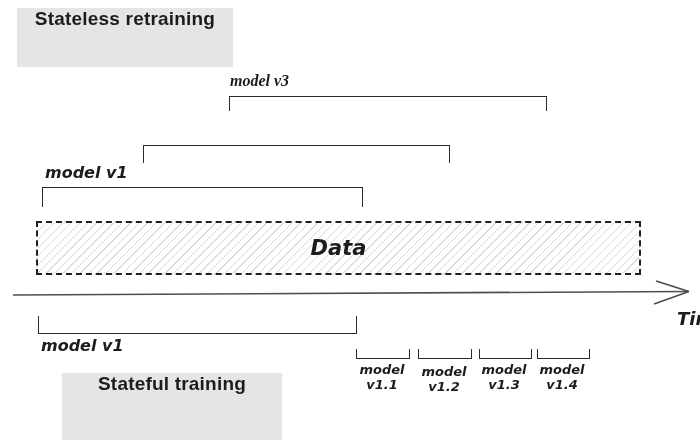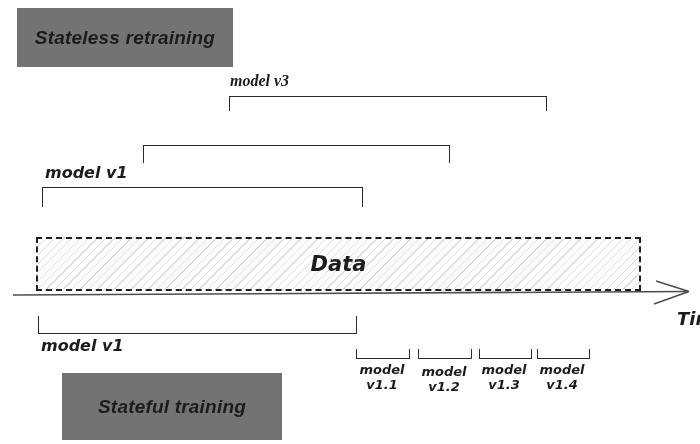--- a/index.html
+++ b/index.html
@@ -6,29 +6,28 @@
   #canvas {
     position: relative;
     width: 700px;
     height: 444px;
     background: #ffffff;
     overflow: hidden;
     font-family: "Liberation Sans", sans-serif;
   }
   .header-box {
     position: absolute;
-    background: #737373;
+    background: #e5e5e5;
     color: #1c1c1c;
     display: flex;
-    align-items: center;
+    align-items: flex-start;
     justify-content: center;
     font-weight: 700;
     font-size: 19px;
     letter-spacing: 0.2px;
-    font-style: italic;
   }
   .hand {
     position: absolute;
     font-family: "DejaVu Sans", sans-serif;
     font-style: italic;
     color: #1c1c1c;
     white-space: nowrap;
   }
   .bracket-label { font-size: 16px; font-weight: 600; }
   .bracket-down {
@@ -38,21 +37,21 @@
     border-right: 1.6px solid #2b2b2b;
   }
   .bracket-up {
     position: absolute;
     border-bottom: 1.6px solid #2b2b2b;
     border-left: 1.6px solid #2b2b2b;
     border-right: 1.6px solid #2b2b2b;
   }
   #data-band {
     position: absolute;
-    left: 36px; top: 237px;
+    left: 36px; top: 221px;
     width: 601px; height: 50px;
     border: 2px dashed #1f1f1f;
     background: repeating-linear-gradient(
       135deg,
       #ffffff 0px, #ffffff 5px,
       #dadada 5px, #dadada 6px
     );
     display: flex;
     align-items: center;
     justify-content: center;

